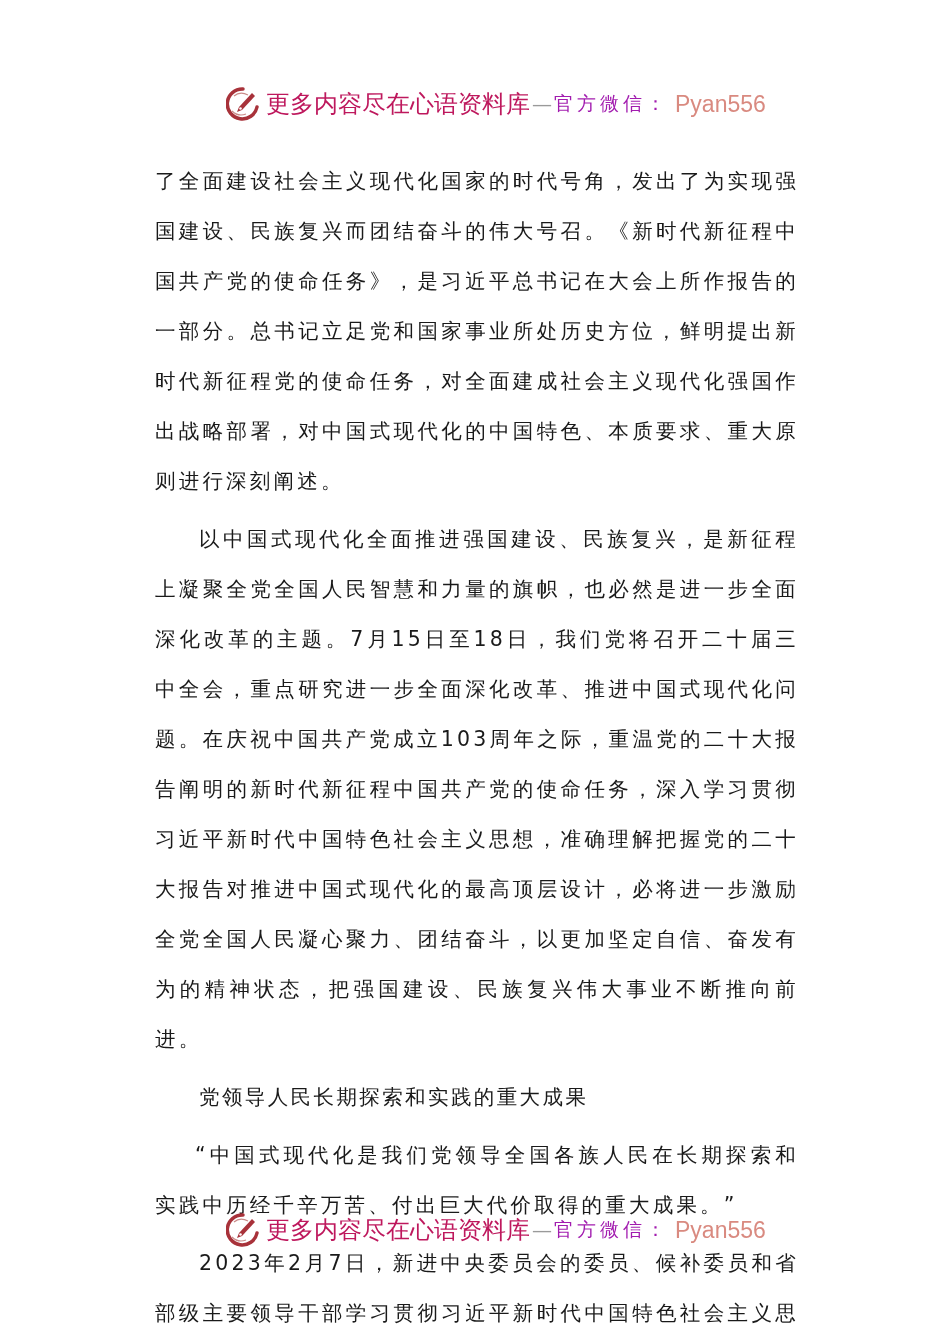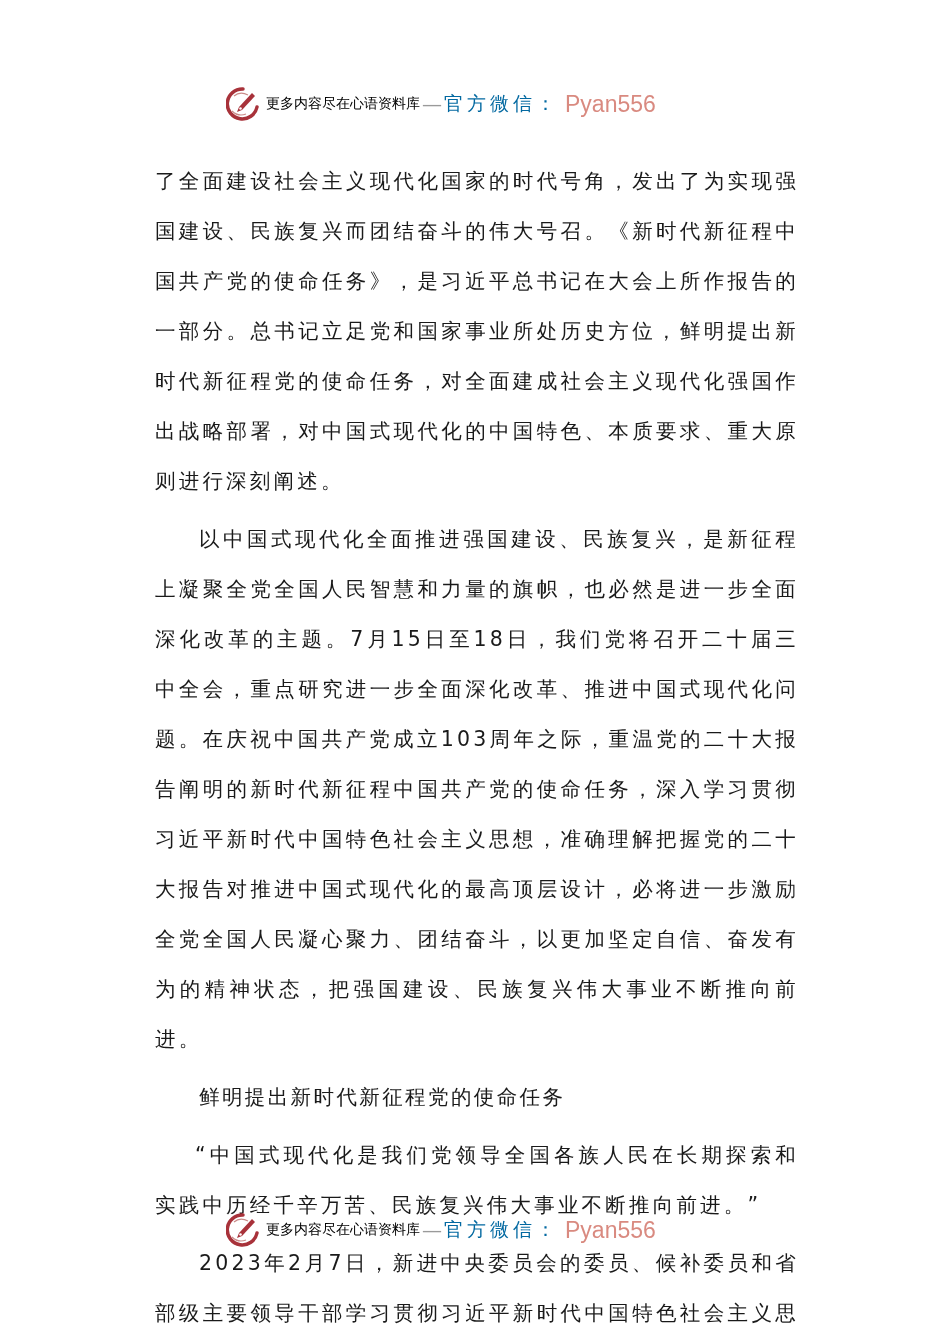--- a/index.html
+++ b/index.html
@@ -26,34 +26,34 @@
     .banner.top { top: 84px; }
     .banner.bottom { top: 1210px; }
     .banner .logo {
       width: 34px;
       height: 34px;
       margin-right: 6px;
       display: inline-block;
     }
     .banner .brand {
       font-family: Liberation Sans, sans-serif;
-      font-size: 14px;
-      color: #000000;
+      font-size: 24px;
+      color: #be185d;
       letter-spacing: 0px;
     }
     .banner .dash {
       color: #9a9a9a;
       font-size: 20px;
       margin: 0 2px;
       font-family: "DejaVu Serif", serif;
     }
     .banner .wechat-label {
       font-family: "DejaVu Serif", "Liberation Serif", serif;
       font-size: 19px;
-      color: #0369a1;
+      color: #a21caf;
       letter-spacing: 4px;
     }
     .banner .wechat-id {
       font-family: "Liberation Sans", sans-serif;
       font-size: 23px;
       color: #d98a80;
       margin-left: 6px;
     }
     .content {
       position: absolute;
@@ -89,22 +89,22 @@
   </span>
   <span class="brand">更多内容尽在心语资料库</span>
   <span class="dash">—</span>
   <span class="wechat-label">官方微信：</span>
   <span class="wechat-id">Pyan556</span>
 </div>
 
 <div class="content">
   <p class="para">了全面建设社会主义现代化国家的时代号角，发出了为实现强国建设、民族复兴而团结奋斗的伟大号召。《新时代新征程中国共产党的使命任务》，是习近平总书记在大会上所作报告的一部分。总书记立足党和国家事业所处历史方位，鲜明提出新时代新征程党的使命任务，对全面建成社会主义现代化强国作出战略部署，对中国式现代化的中国特色、本质要求、重大原则进行深刻阐述。</p>
   <p class="para indent">以中国式现代化全面推进强国建设、民族复兴，是新征程上凝聚全党全国人民智慧和力量的旗帜，也必然是进一步全面深化改革的主题。7月15日至18日，我们党将召开二十届三中全会，重点研究进一步全面深化改革、推进中国式现代化问题。在庆祝中国共产党成立103周年之际，重温党的二十大报告阐明的新时代新征程中国共产党的使命任务，深入学习贯彻习近平新时代中国特色社会主义思想，准确理解把握党的二十大报告对推进中国式现代化的最高顶层设计，必将进一步激励全党全国人民凝心聚力、团结奋斗，以更加坚定自信、奋发有为的精神状态，把强国建设、民族复兴伟大事业不断推向前进。</p>
-  <p class="para subhead">鲜明提出新时代新征程党的使命任务</p>
-  <p class="para quote">“中国式现代化是我们党领导全国各族人民在长期探索和实践中历经千辛万苦、民族复兴伟大事业不断推向前进。”</p>
+  <p class="para subhead">党领导人民长期探索和实践的重大成果</p>
+  <p class="para quote">“中国式现代化是我们党领导全国各族人民在长期探索和实践中历经千辛万苦、付出巨大代价取得的重大成果。”</p>
   <p class="para indent">2023年2月7日，新进中央委员会的委员、候补委员和省部级主要领导干部学习贯彻习近平新时代中国特色社会主义思想和党的</p>
 </div>
 
 <div class="banner bottom">
   <span class="logo">
     <svg width="34" height="34" viewBox="0 0 34 34">
       <path d="M17 2 A15 15 0 1 0 31 20" fill="none" stroke="#a8323a" stroke-width="3.5" stroke-linecap="round"></path>
       <path d="M8 9 Q14 4 22 8" fill="none" stroke="#c98a88" stroke-width="1.2"></path>
       <path d="M26 6 L13 20 L11 25 L16 23 L29 9 Z" fill="#a8323a"></path>
       <circle cx="14.5" cy="21.5" r="1.3" fill="#ffffff"></circle>

